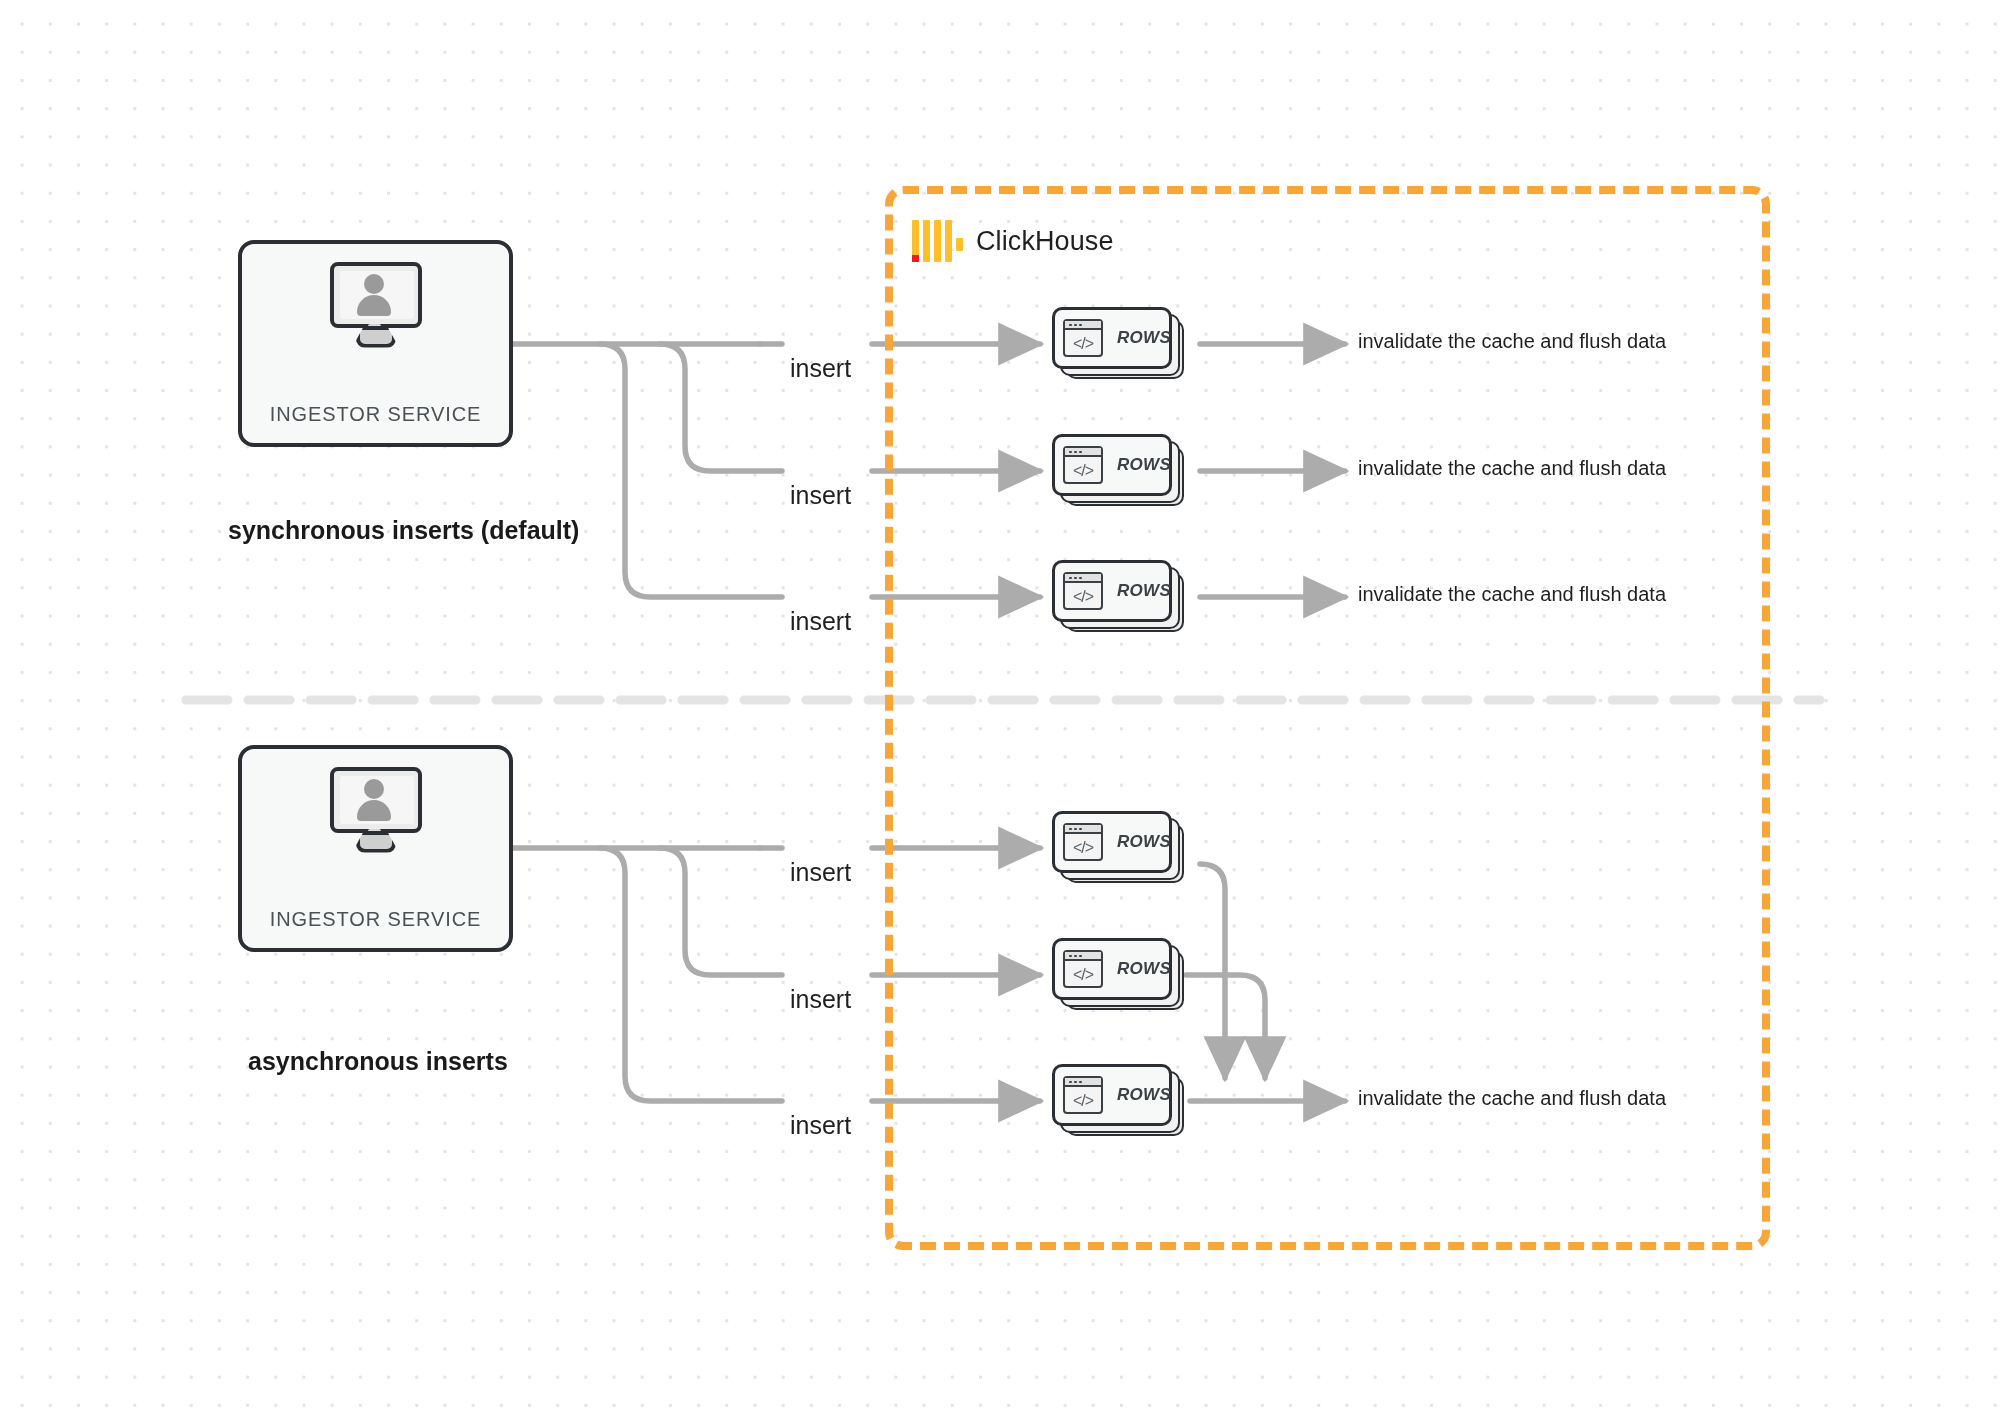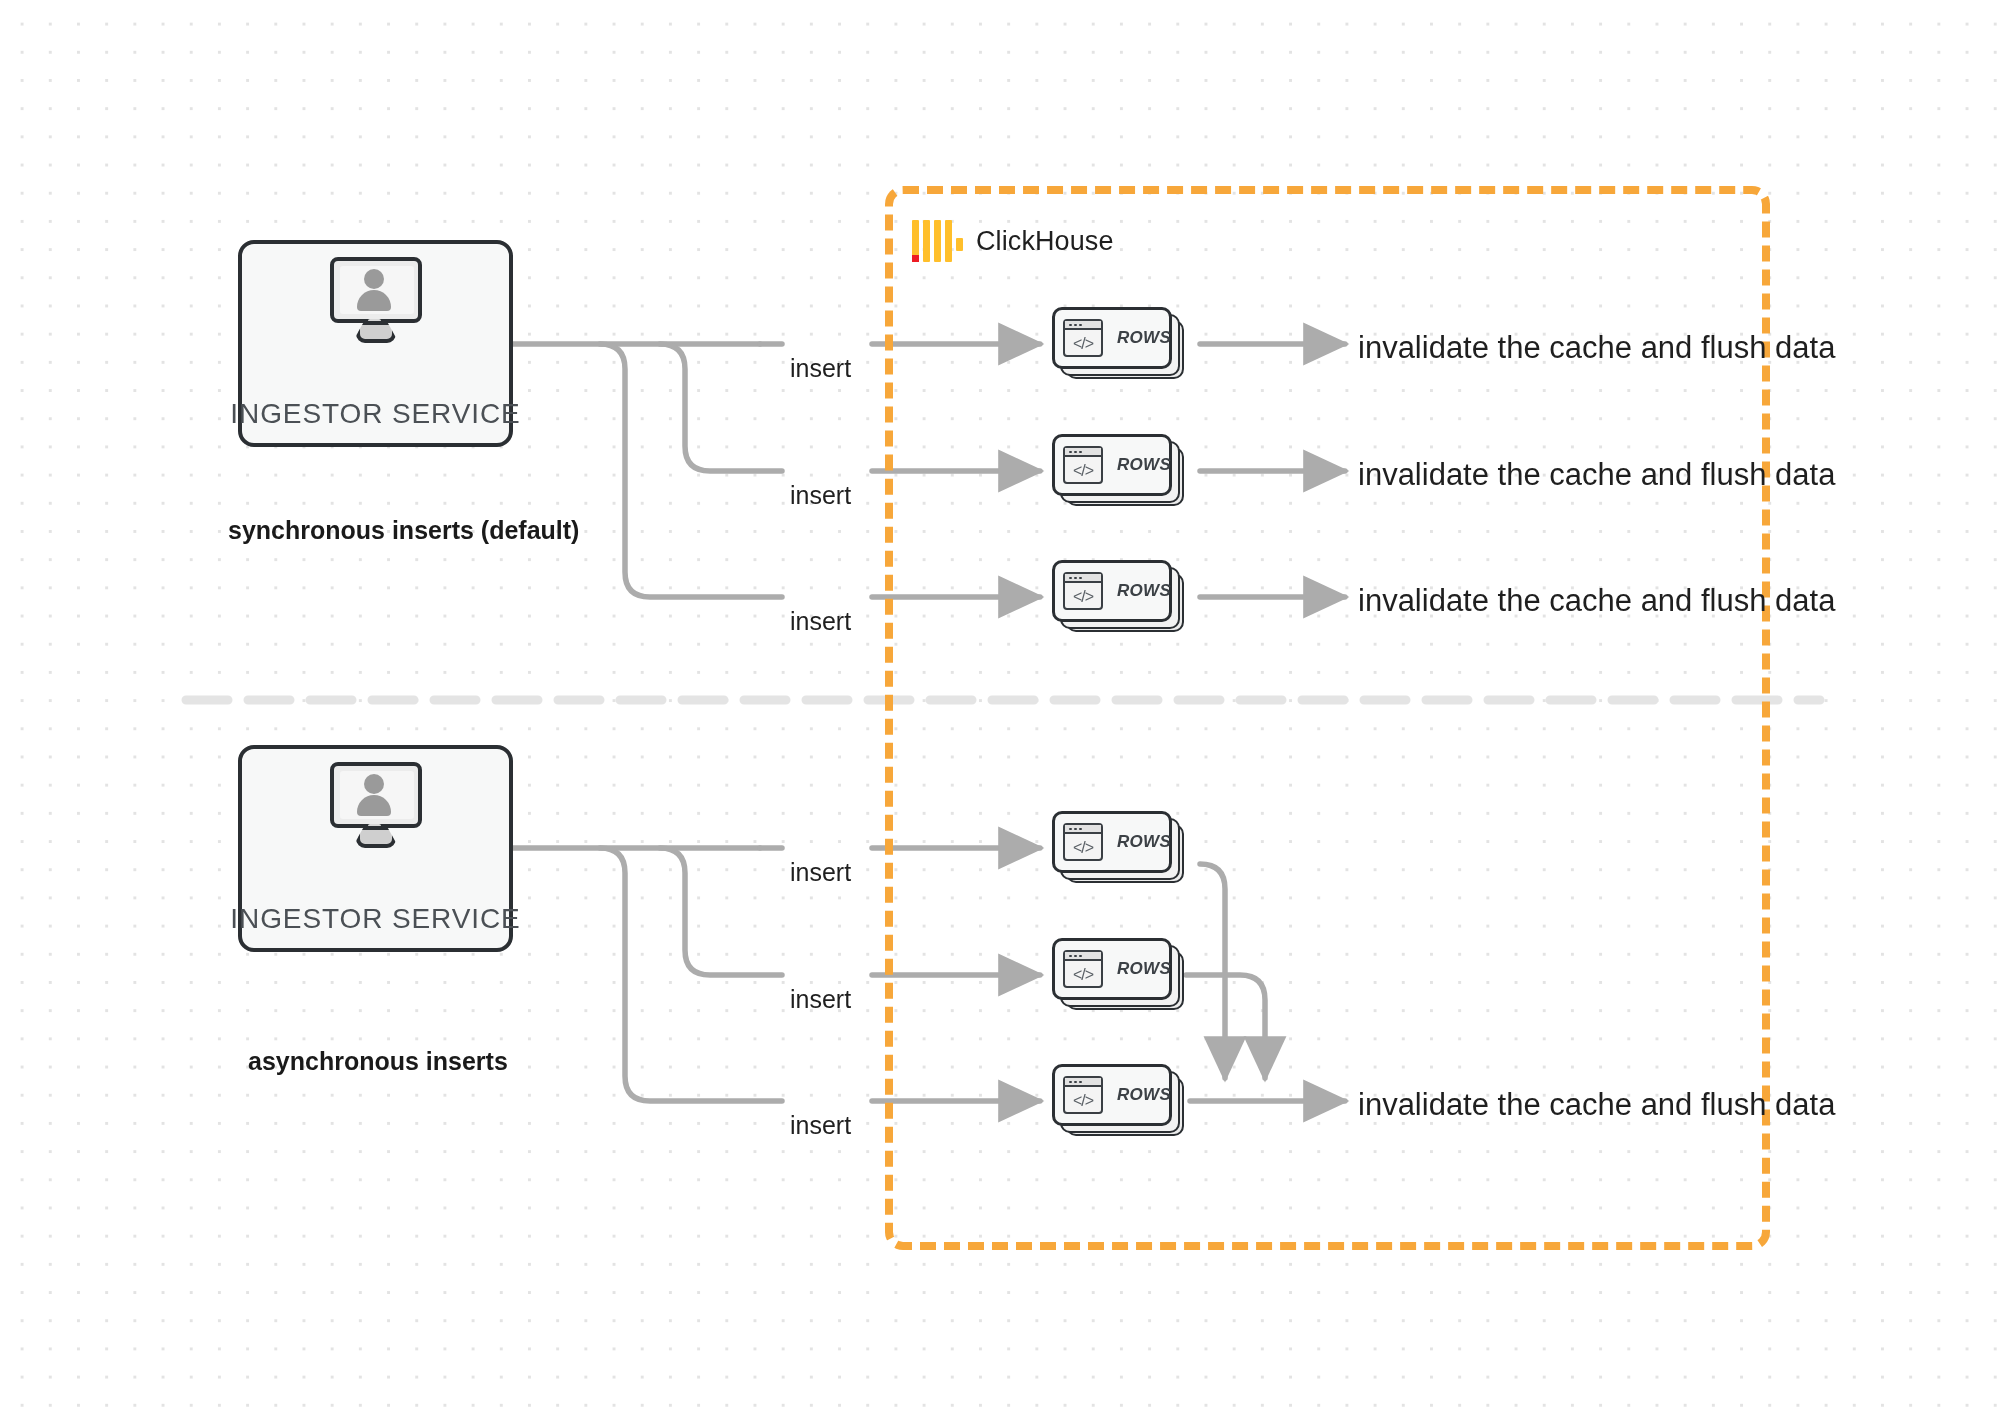--- a/index.html
+++ b/index.html
@@ -149,21 +149,21 @@
     top: 64px;
     width: 40px;
     height: 22px;
     background: #cfcfcf;
     border: 4.5px solid #2b2f33;
     border-radius: 4px 4px 9px 9px;
     box-sizing: border-box;
     clip-path: polygon(22% 0%, 78% 0%, 100% 72%, 100% 100%, 0% 100%, 0% 72%);
   }
   .service-label {
-    font-size: 28px;
+    font-size: 20px;
     color: #4b5055;
     letter-spacing: 0.9px;
     white-space: nowrap;
     margin-top: 41px;
   }
 
   
   .rows-card {
     position: absolute;
     width: 134px;
@@ -257,21 +257,21 @@
   
   .insert-label {
     position: absolute;
     font-size: 25px;
     color: #1f1f1f;
     white-space: nowrap;
     margin-top: 24px;
   }
   .flush-label {
     position: absolute;
-    font-size: 31px;
+    font-size: 20px;
     color: #1f1f1f;
     white-space: nowrap;
   }
   .mode-label {
     position: absolute;
     font-size: 25px;
     font-weight: bold;
     color: #1a1a1a;
     white-space: nowrap;
   }

